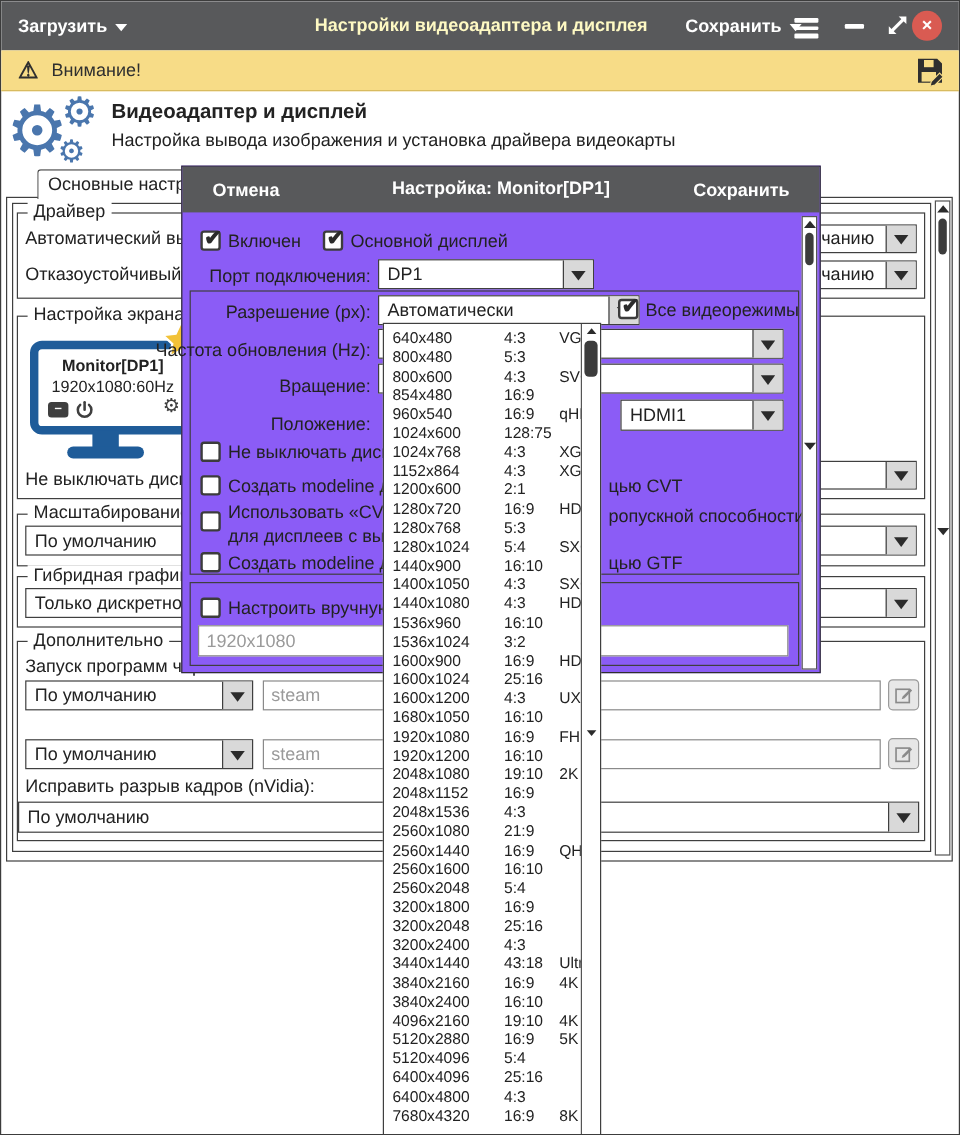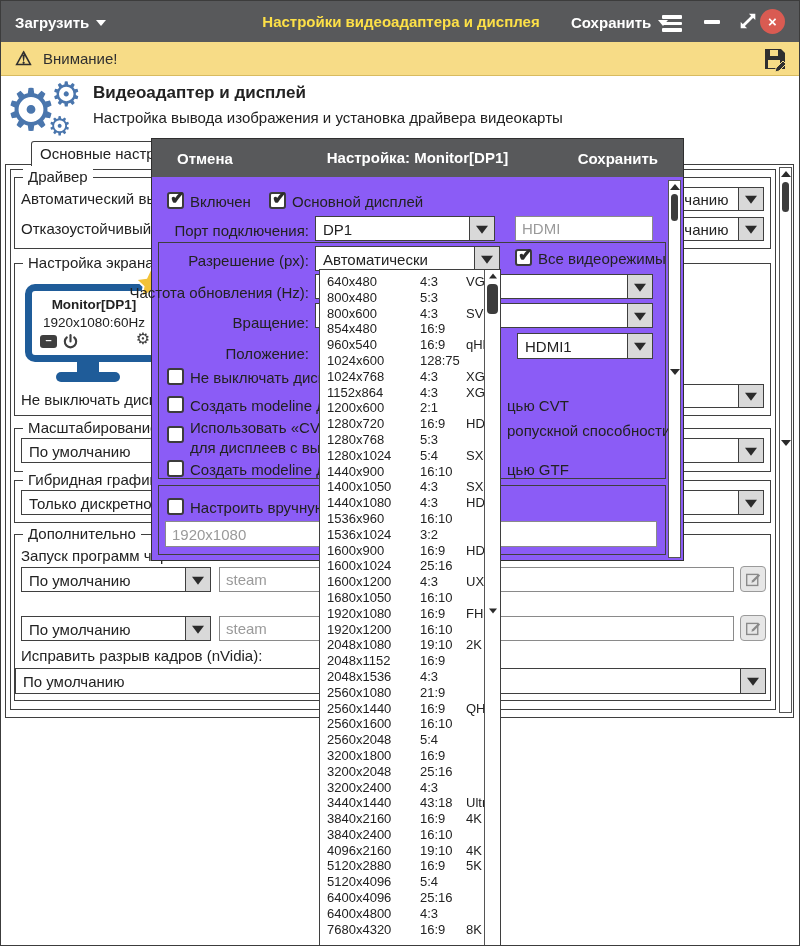--- a/index.html
+++ b/index.html
@@ -6,21 +6,21 @@
   #app{position:relative;width:800px;height:946px;overflow:hidden;background:#fff;
        border:1px solid #3c3c3c;box-sizing:border-box;
        font-family:"Liberation Sans",sans-serif;color:#222;}
   .abs{position:absolute;}
   .lbl{position:absolute;font-size:15px;white-space:nowrap;color:#222;}
   .bold{font-weight:bold;}
   
   .topbar{position:absolute;left:0;top:0;width:800px;height:41px;background:var(--titlebar_bg,#58595b);}
   .tb-btn{position:absolute;top:0;height:43px;display:flex;align-items:center;gap:7px;color:#fff;font-size:15px;font-weight:bold;cursor:default;}
   .caret{width:0;height:0;border-left:5px solid transparent;border-right:5px solid transparent;border-top:6px solid #fff;}
-  .tb-title{position:absolute;top:12px;left:50%;transform:translateX(-50%);color:#fde047;font-size:15px;font-weight:bold;white-space:nowrap;}
+  .tb-title{position:absolute;top:12px;left:50%;transform:translateX(-50%);color:#fef9c3;font-size:15px;font-weight:bold;white-space:nowrap;}
   .hamburger span{display:block;width:20px;height:3.5px;background:#fff;margin:3px 0;border-radius:1px;}
   .minimize{width:16px;height:3.5px;background:#fff;border-radius:1px;}
   .close-circle{width:25px;height:25px;border-radius:50%;background:var(--close_red,#d95b52);
     color:#fff;font-weight:bold;font-size:15px;display:flex;align-items:center;justify-content:center;}
   
   .warnbar{position:absolute;left:0;top:41px;width:800px;height:34px;background:var(--warning_bg,#f7dc87);border-bottom:1px solid #d8bb60;box-sizing:border-box;}
   .warn-tri{position:absolute;left:14px;top:5px;font-size:19px;color:#2f2f2f;font-weight:bold;}
   .warn-text{position:absolute;left:42px;top:8px;font-size:15px;color:#2f2f2f;}
   
   .gear{position:absolute;color:var(--gear_blue,#4a76ad);line-height:1;}
@@ -253,26 +253,25 @@
 
     <div class="abs" style="left:0;top:83px;width:157px;">
       <span class="rlbl">Порт подключения:</span>
     </div>
     <div class="combo" style="left:163px;top:77px;width:180px;height:25px;">
       <span class="val">DP1</span>
       <span class="btn">
           <i class="tri-down"></i>
         </span>
     </div>
-    <input class="inp" style="left: 363px; top: 77px; width: 138px; height: 25px;" placeholder="HDMI">
 
     <div class="abs" style="left:0;top:113px;width:157px;">
       <span class="rlbl">Разрешение (px):</span>
     </div>
-    <div class="combo" style="left:163px;top:107px;width:185px;height:25px;">
+    <div class="combo" style="left:163px;top:107px;width:218px;height:25px;">
       <span class="val">Автоматически</span>
       <span class="btn">
           <i class="tri-down"></i>
         </span>
     </div>
     <span class="cb checked" style="left:363px;top:110px;"></span>
     <span class="lbl" style="left:386px;top:111px;">Все видеорежимы</span>
 
     <div class="abs" style="left:0;top:145px;width:157px;">
       <span class="rlbl">Частота обновления (Hz):</span>

